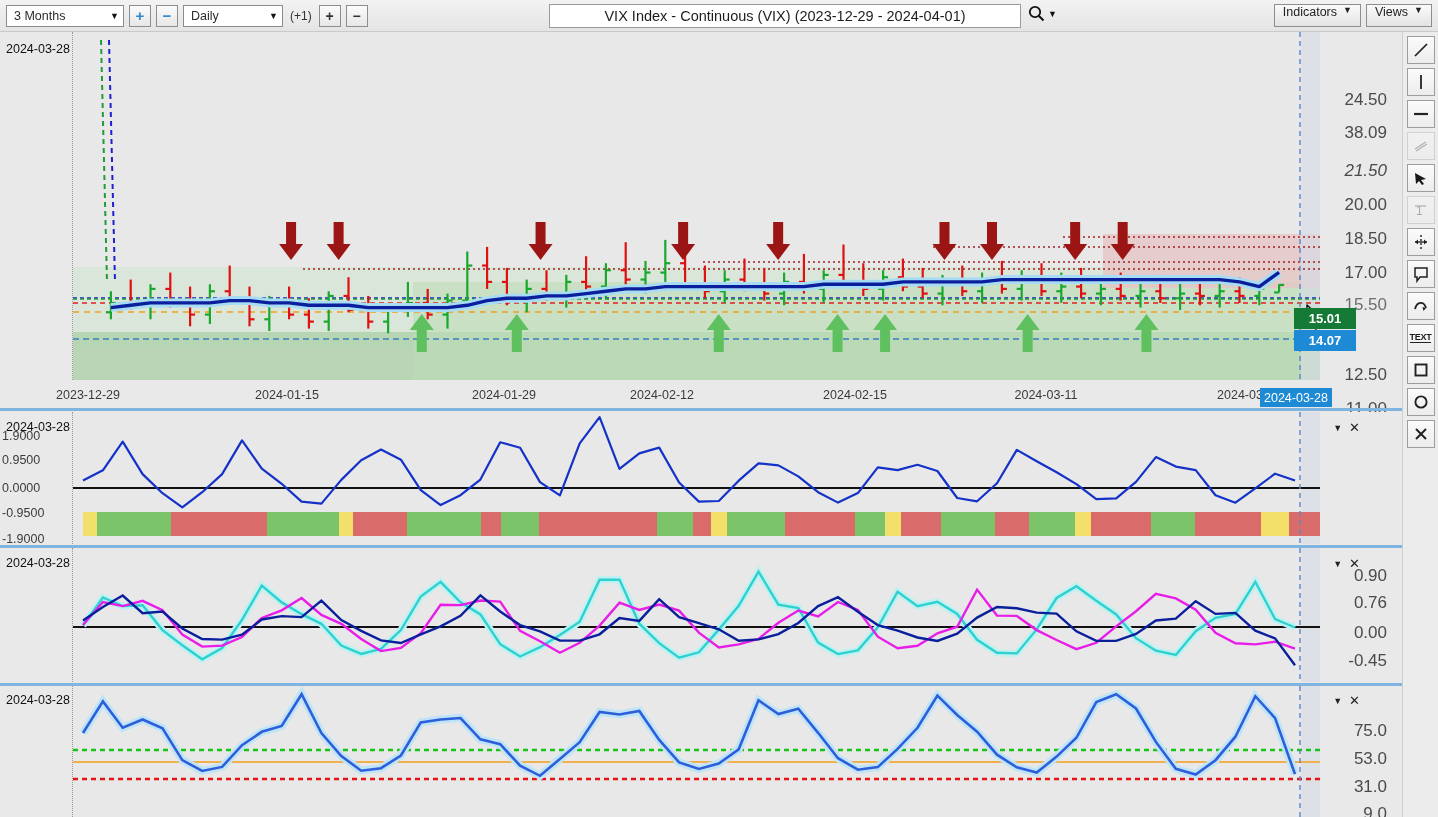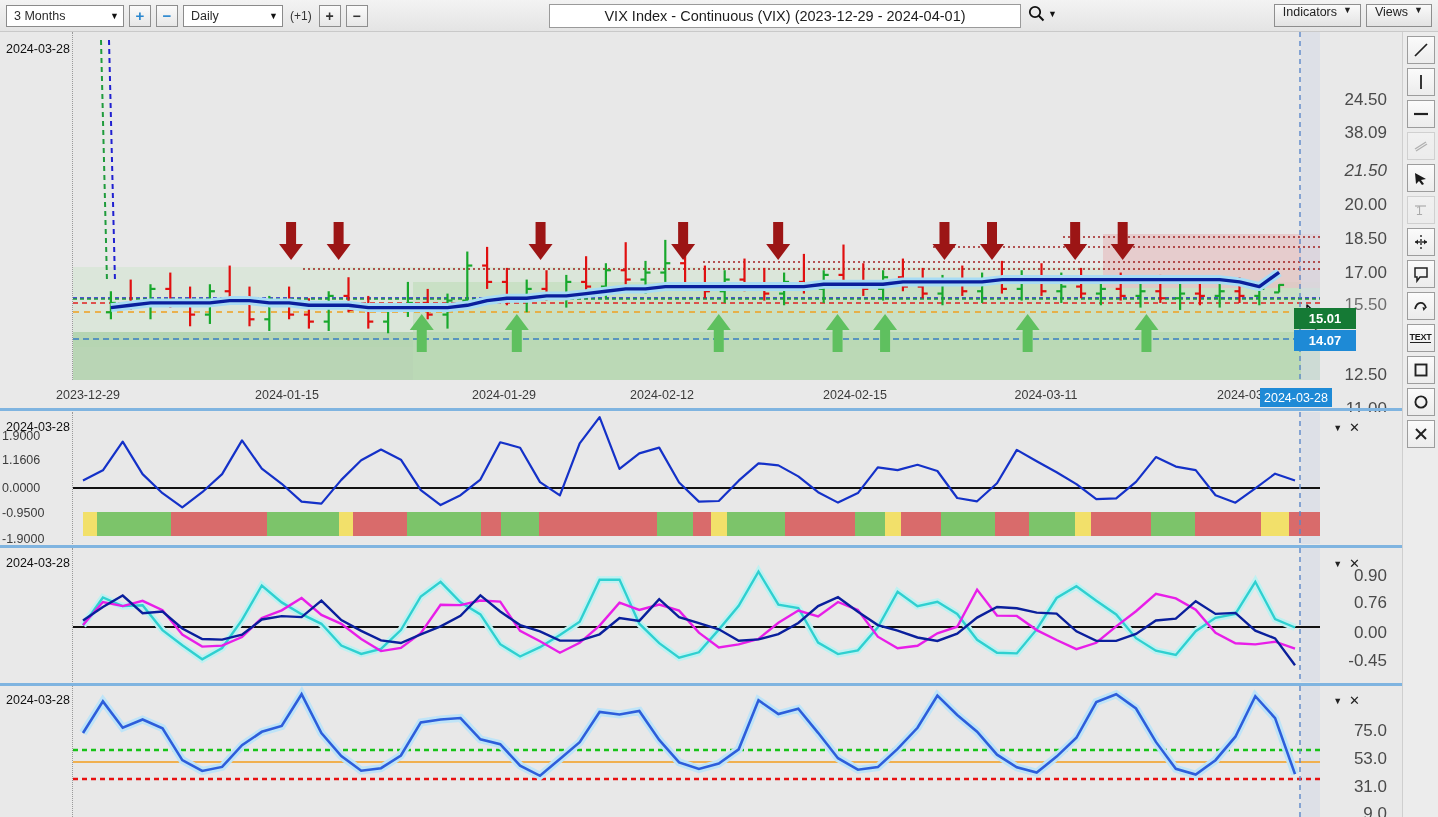--- a/index.html
+++ b/index.html
@@ -644,21 +644,21 @@
             <span class="bar-ico" style="background:linear-gradient(to bottom right,#1f7a35 0 45%,#d61f1f 50% 100%)"></span>
           <span>NeuralX.Max</span>
           <span class="dot-teal"></span>
           </span>
         <span class="lg-val" style="color:#cf2222">-12.2</span>
       </span>
     </div>
 
     <div class="axis-left-vals" style="left:0;top:0;width:70px;height:132px;">
       <div style="top:24px;">1.9000</div>
-      <div style="top:48px;">1.1606</div>
+      <div style="top:48px;">0.9500</div>
       <div style="top:76px;">0.0000</div>
       <div style="top:101px;">-0.9500</div>
       <div style="top:127px;">-1.9000</div>
     </div>
 
     <div class="plot" style="left:72px;top:0px;width:1248px;height:132px;">
       <svg width="1248" height="132" viewBox="0 0 1248 132">
         <rect x="1228" y="0" width="20" height="132" fill="#d7dbe6" opacity="0.65"></rect>
         <line x1="0" y1="76" x2="1248" y2="76" stroke="#111" stroke-width="1.8"></line>
         <path id="nx-line" fill="none" stroke="#1431c8" stroke-width="2.2" stroke-linejoin="round" d="M10.0 68.4 L29.9 58.3 L49.7 29.6 L69.6 62.1 L89.5 81.2 L109.3 95.3 L129.2 80.2 L149.1 62.1 L169.0 28.4 L188.8 56.6 L208.7 71.8 L228.6 89.6 L248.4 91.6 L268.3 67.9 L288.2 48.2 L308.0 37.5 L327.9 47.7 L347.8 78.1 L367.6 93.1 L387.5 83.2 L407.4 67.6 L427.2 30.3 L447.1 35.7 L467.0 70.1 L486.9 83.4 L506.7 31.3 L526.6 5.2 L546.5 56.9 L566.3 41.4 L586.2 35.6 L606.1 70.5 L625.9 89.6 L645.8 89.0 L665.7 68.7 L685.5 51.3 L705.4 53.4 L725.3 64.4 L745.1 80.2 L765.0 90.6 L784.9 81.1 L804.8 55.3 L824.6 58.1 L844.5 52.8 L864.4 59.0 L884.2 86.0 L904.1 89.3 L924.0 71.2 L943.8 37.9 L963.7 49.3 L983.6 60.3 L1003.4 72.1 L1023.3 87.2 L1043.2 86.3 L1063.0 69.9 L1082.9 45.1 L1102.8 54.6 L1122.7 58.1 L1142.5 83.2 L1162.4 90.7 L1182.3 76.4 L1202.1 61.7 L1222.0 68.5"></path>

